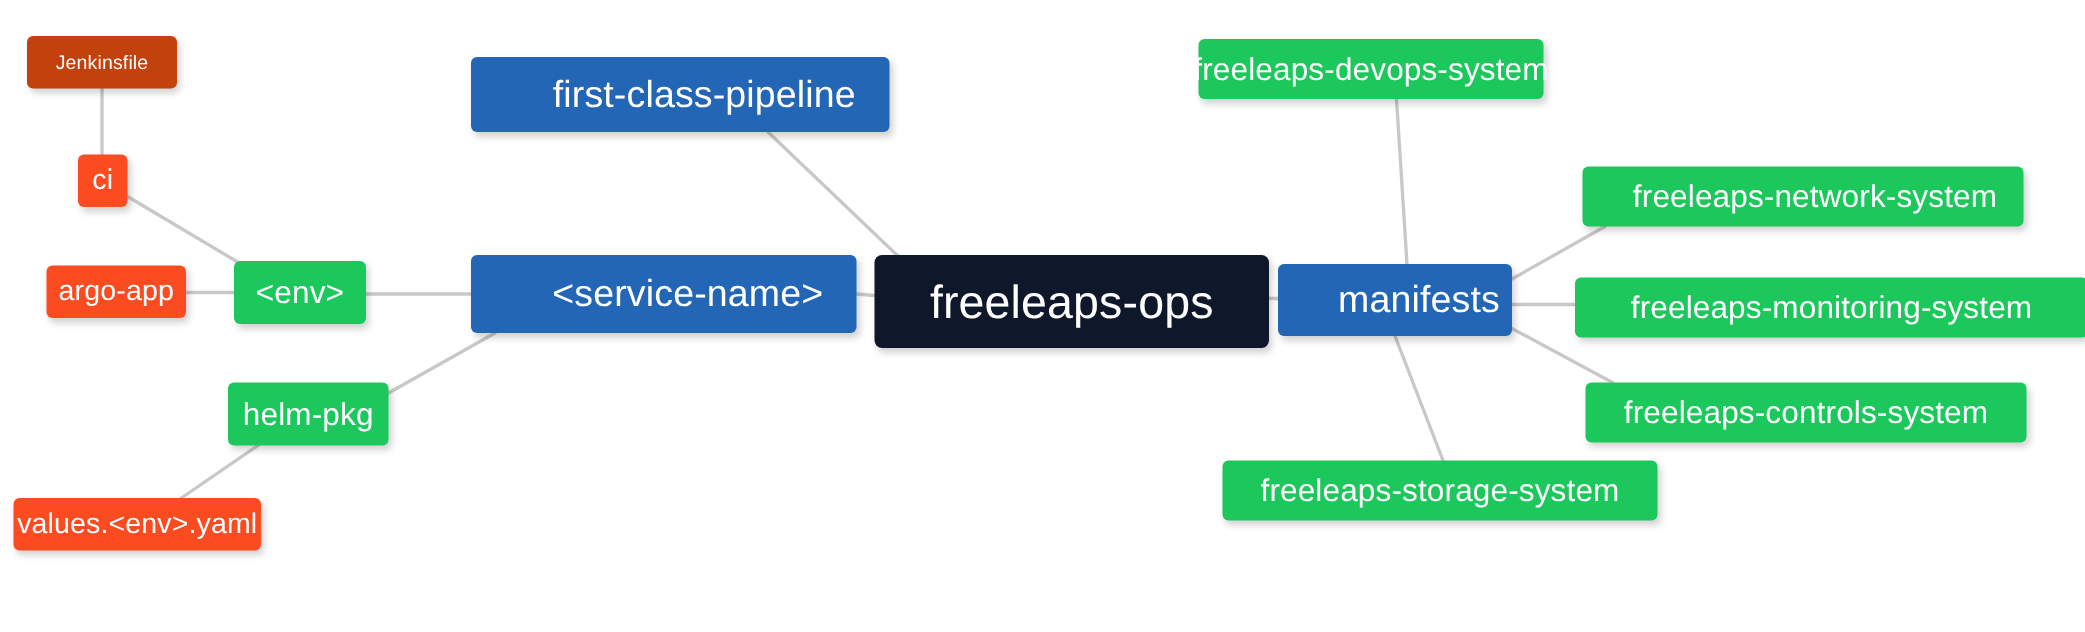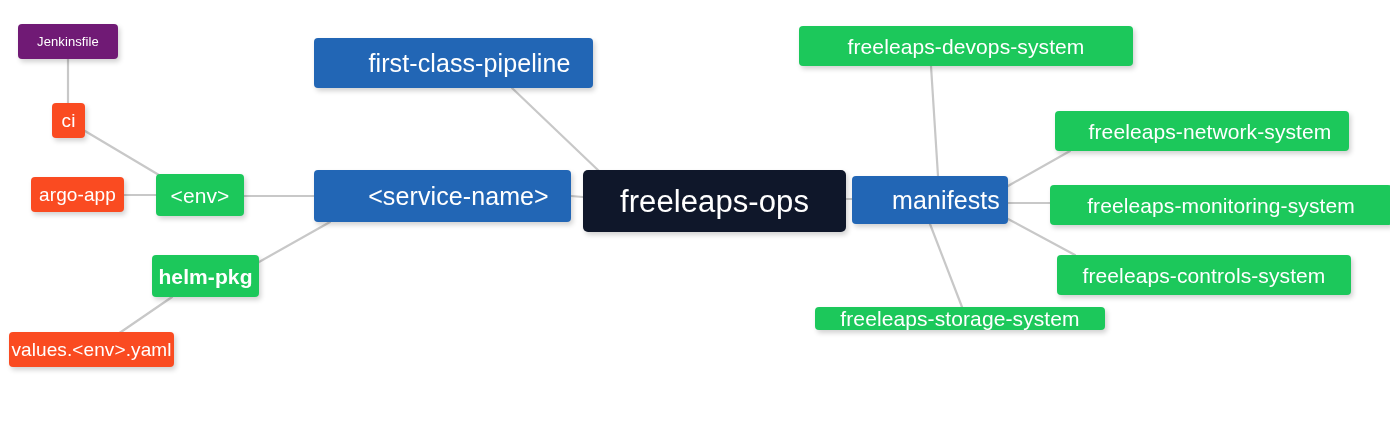--- a/index.html
+++ b/index.html
@@ -51,21 +51,21 @@
     border-radius: 5px;
   }
   .node-blue {
     background: #2266b5;
     padding-left: 32px;
   }
   .node-green {
     background: #1cc85b;
   }
   .node-orange {
-    background: #701a75;
+    background: #c2410c;
   }
   .node-red {
     background: #fa4b21;
   }
   .size-xl { font-size: 31px; }
   .size-lg { font-size: 25px; }
   .size-md { font-size: 21px; }
   .size-sm { font-size: 19px; }
   .size-xs { font-size: 13px; }
 </style>
@@ -87,25 +87,25 @@
       <line x1="1008" y1="186" x2="1070" y2="151" class="edge" stroke="#c8c8c8"></line>
       <line x1="1008" y1="203" x2="1050" y2="203" class="edge" stroke="#c8c8c8"></line>
       <line x1="1008" y1="219" x2="1075" y2="255" class="edge" stroke="#c8c8c8"></line>
       <line x1="930" y1="224" x2="962" y2="307" class="edge" stroke="#c8c8c8"></line>
     </svg>
   <div id="node-layer">
       <div class="node node-orange size-xs" style="left: 18px; top: 24px; width: 100px; height: 35px;">Jenkinsfile</div>
       <div class="node node-red size-sm" style="left: 52px; top: 103px; width: 33px; height: 35px;">ci</div>
       <div class="node node-red size-sm" style="left: 31px; top: 177px; width: 93px; height: 35px;">argo-app</div>
       <div class="node node-green size-md" style="left: 156px; top: 174px; width: 88px; height: 42px;">&lt;env&gt;</div>
-      <div class="node node-green size-md" style="left: 152px; top: 255px; width: 107px; height: 42px; font-weight: bold;">helm-pkg</div>
+      <div class="node node-green size-md" style="left: 152px; top: 255px; width: 107px; height: 42px;">helm-pkg</div>
       <div class="node node-red size-sm" style="left: 9px; top: 332px; width: 165px; height: 35px;">values.&lt;env&gt;.yaml</div>
       <div class="node node-blue size-lg" style="left: 314px; top: 38px; width: 279px; height: 50px;">first-class-pipeline</div>
       <div class="node node-blue size-lg" style="left: 314px; top: 170px; width: 257px; height: 52px;">&lt;service-name&gt;</div>
       <div class="node node-root size-xl" style="left: 583px; top: 170px; width: 263px; height: 62px;">freeleaps-ops</div>
       <div class="node node-blue size-lg" style="left: 852px; top: 176px; width: 156px; height: 48px;">manifests</div>
-      <div class="node node-green size-md" style="left: 799px; top: 26px; width: 334px; height: 40px;">freeleaps-devops-system</div>
+      <div class="node node-green size-md" style="left: 799px; top: 26px; width: 230px; height: 40px;">freeleaps-devops-system</div>
       <div class="node node-green size-md" style="left: 1055px; top: 111px; width: 294px; height: 40px; padding-left: 16px;">freeleaps-network-system</div>
       <div class="node node-green size-md" style="left: 1050px; top: 185px; width: 342px; height: 40px;">freeleaps-monitoring-system</div>
       <div class="node node-green size-md" style="left: 1057px; top: 255px; width: 294px; height: 40px;">freeleaps-controls-system</div>
-      <div class="node node-green size-md" style="left: 815px; top: 307px; width: 290px; height: 23px;">freeleaps-storage-system</div>
+      <div class="node node-green size-md" style="left: 815px; top: 307px; width: 290px; height: 40px;">freeleaps-storage-system</div>
     </div>
 </div>
 
 </body></html>

